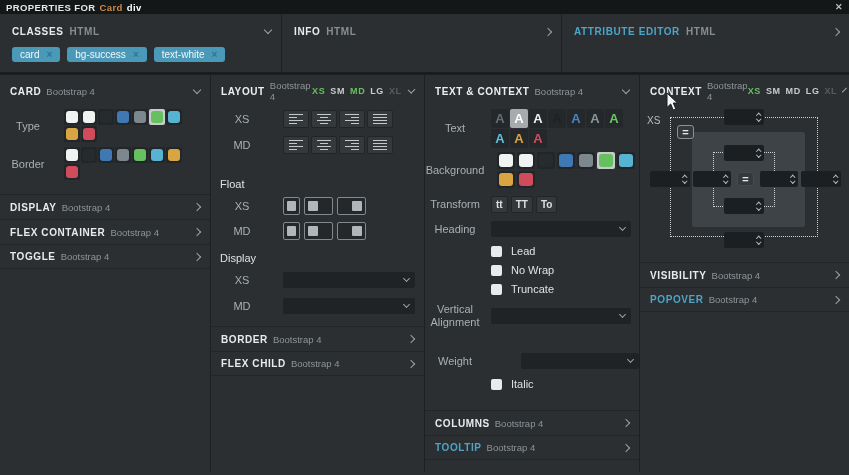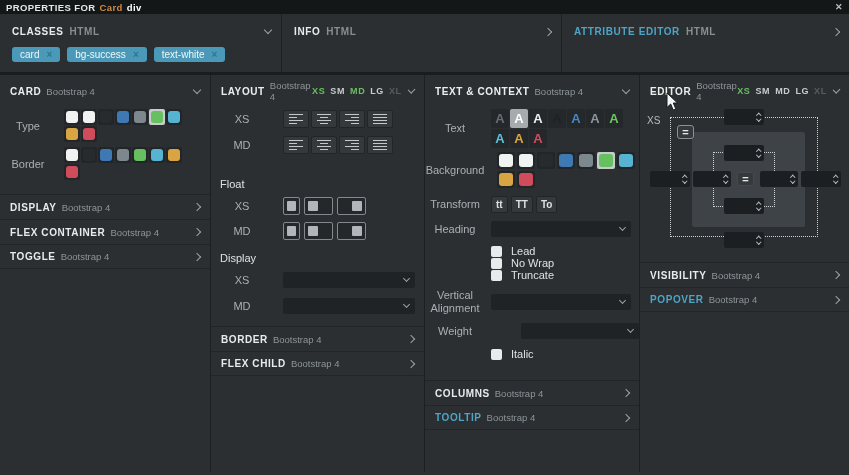--- a/index.html
+++ b/index.html
@@ -474,21 +474,21 @@
         </span>
     </div>
 
     <div class="frow" style="margin-top:8px;">
       <span class="flabel">Heading</span>
       <span class="dropdown dd140">
           <i class="chev chev-down"></i>
         </span>
     </div>
 
-    <div style="margin:8px 0 0 66px;display:flex;flex-direction:column;">
+    <div style="margin:8px 0 0 66px;display:flex;flex-direction:column;gap:7px;">
 
         <div class="cbrow">
           <span class="checkbox"></span>
           <span>Lead</span>
         </div>
 
         <div class="cbrow">
           <span class="checkbox"></span>
           <span>No Wrap</span>
         </div>
@@ -503,21 +503,21 @@
     <div class="frow" style="margin-top:8px;">
       <span class="flabel">
         <span>Vertical</span><br>
         <span>Alignment</span>
       </span>
       <span class="dropdown dd140">
           <i class="chev chev-down"></i>
         </span>
     </div>
 
-    <div class="frow" style="margin-top:9px;gap:30px;">
+    <div class="frow" style="margin-top:25px;gap:30px;">
       <span class="flabel">Weight</span>
       <span class="dropdown dd140">
           <i class="chev chev-down"></i>
         </span>
     </div>
 
     <div class="cbrow" style="margin:9px 0 6px 66px;">
       <span class="checkbox"></span>
       <span>Italic</span>
     </div>
@@ -530,21 +530,21 @@
     </div>
     <div class="secrow blue" style="border-bottom:1px solid #212527;">
       <span class="sectitle">TOOLTIP</span>
       <span class="fw">Bootstrap 4</span>
       <i class="chev chev-right"></i>
     </div>
   </div>
 
   <div class="col col4">
     <div class="sechead" style="margin-top:5px;">
-      <span>EDITOR</span>
+      <span>CONTEXT</span>
       <span class="fw">Bootstrap 4</span>
       <span class="bps">
 
       <span class="bp bp-active">XS</span>
           <span class="bp bp-on">SM</span>
           <span class="bp bp-on">MD</span>
           <span class="bp bp-on">LG</span>
           <span class="bp bp-off">XL</span>
         </span>
       <i class="chev chev-down" style="margin-left:7px;"></i>

